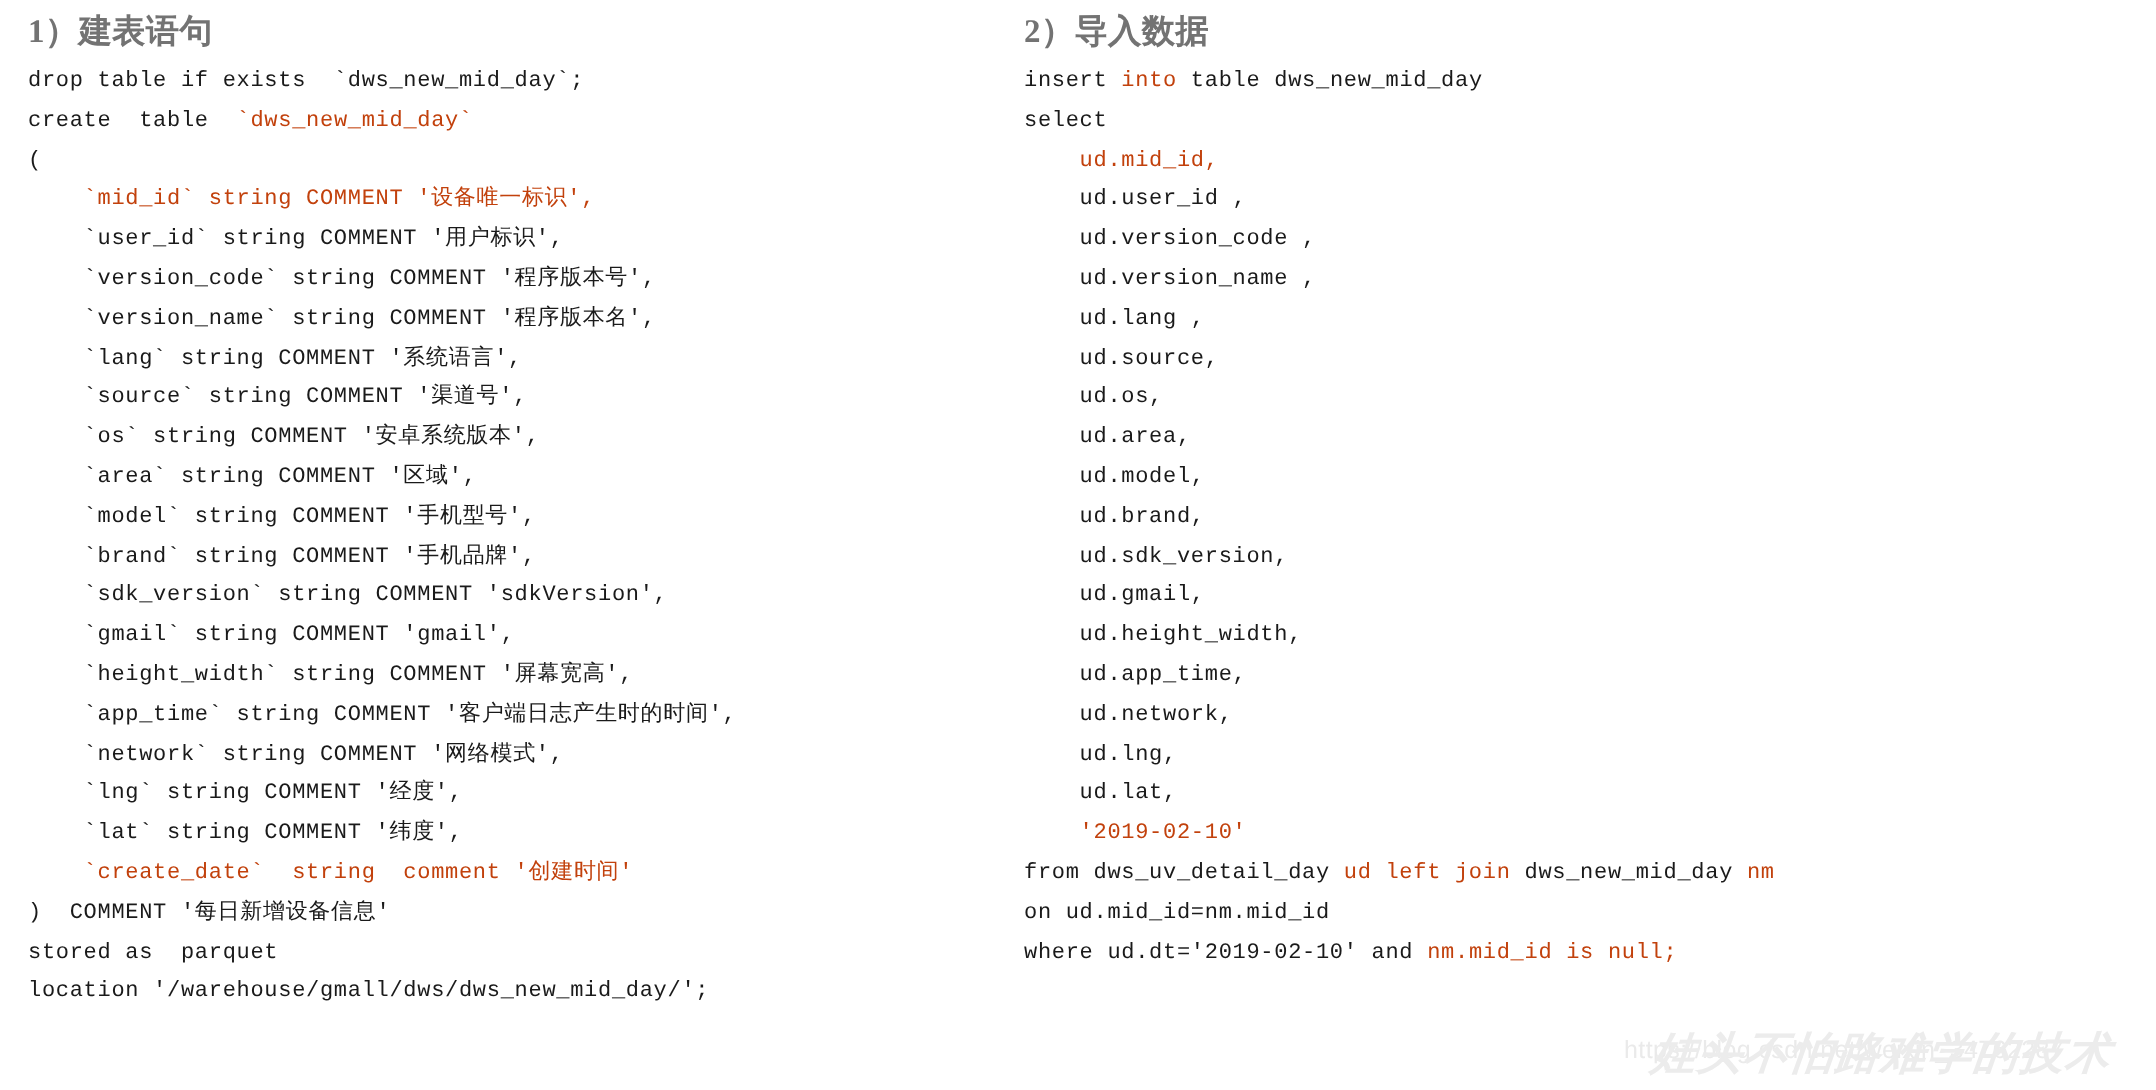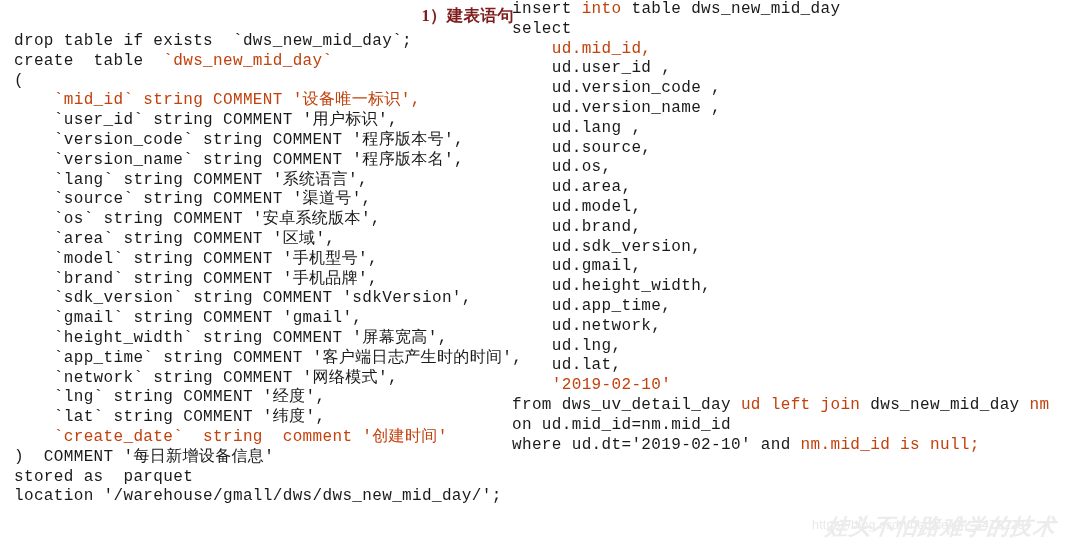--- a/index.html
+++ b/index.html
@@ -25,30 +25,29 @@
     top: 0;
   }
   #col-left  { left: 14px; width: 500px; }
   #col-right { left: 512px; width: 560px; }
 
   .section-heading {
     font-family: "Liberation Serif", serif;
     font-weight: bold;
     font-size: 16.5px;
     line-height: 20px;
-    color: #7f1d1d;
+    color: #737373;
     margin: 6px 0 6px 0;
     white-space: pre;
     letter-spacing: 0.3px;
-    text-align: right;
   }
 
   .code-block {
     font-family: "Liberation Mono", "DejaVu Sans Mono", monospace;
-    font-size: 16px;
+    font-size: 11px;
     line-height: 19.8px;
     color: #000000;
     white-space: pre;
     letter-spacing: 0.35px;
   }
   .code-line {
     white-space: pre;
     min-height: 19.8px;
   }
   .tok-red  { color: #c2410c; }
@@ -90,20 +89,21 @@
 <body>
 
 <div class="page">
 
   <div class="column" id="col-left">
     <div class="section-heading">1）建表语句</div>
     <div class="code-block"><div class="code-line"><span class="tok-blk">drop table if exists  `dws_new_mid_day`;</span></div><div class="code-line"><span class="tok-blk">create  table  </span><span class="tok-red">`dws_new_mid_day`</span></div><div class="code-line"><span class="tok-blk">(</span></div><div class="code-line"><span class="tok-red">    `mid_id` string COMMENT '设备唯一标识',</span></div><div class="code-line"><span class="tok-blk">    `user_id` string COMMENT '用户标识',</span></div><div class="code-line"><span class="tok-blk">    `version_code` string COMMENT '程序版本号',</span></div><div class="code-line"><span class="tok-blk">    `version_name` string COMMENT '程序版本名',</span></div><div class="code-line"><span class="tok-blk">    `lang` string COMMENT '系统语言',</span></div><div class="code-line"><span class="tok-blk">    `source` string COMMENT '渠道号',</span></div><div class="code-line"><span class="tok-blk">    `os` string COMMENT '安卓系统版本',</span></div><div class="code-line"><span class="tok-blk">    `area` string COMMENT '区域',</span></div><div class="code-line"><span class="tok-blk">    `model` string COMMENT '手机型号',</span></div><div class="code-line"><span class="tok-blk">    `brand` string COMMENT '手机品牌',</span></div><div class="code-line"><span class="tok-blk">    `sdk_version` string COMMENT 'sdkVersion',</span></div><div class="code-line"><span class="tok-blk">    `gmail` string COMMENT 'gmail',</span></div><div class="code-line"><span class="tok-blk">    `height_width` string COMMENT '屏幕宽高',</span></div><div class="code-line"><span class="tok-blk">    `app_time` string COMMENT '客户端日志产生时的时间',</span></div><div class="code-line"><span class="tok-blk">    `network` string COMMENT '网络模式',</span></div><div class="code-line"><span class="tok-blk">    `lng` string COMMENT '经度',</span></div><div class="code-line"><span class="tok-blk">    `lat` string COMMENT '纬度',</span></div><div class="code-line"><span class="tok-red">    `create_date`  string  comment '创建时间'</span></div><div class="code-line"><span class="tok-blk">)  COMMENT '每日新增设备信息'</span></div><div class="code-line"><span class="tok-blk">stored as  parquet</span></div><div class="code-line"><span class="tok-blk">location '/warehouse/gmall/dws/dws_new_mid_day/';</span></div></div>
   </div>
 
   <div class="column" id="col-right">
+    <div class="section-heading">2）导入数据</div>
     <div class="code-block"><div class="code-line"><span class="tok-blk">insert </span><span class="tok-red">into</span><span class="tok-blk"> table dws_new_mid_day</span></div><div class="code-line"><span class="tok-blk">select</span></div><div class="code-line"><span class="tok-red">    ud.mid_id,</span></div><div class="code-line"><span class="tok-blk">    ud.user_id ,</span></div><div class="code-line"><span class="tok-blk">    ud.version_code ,</span></div><div class="code-line"><span class="tok-blk">    ud.version_name ,</span></div><div class="code-line"><span class="tok-blk">    ud.lang ,</span></div><div class="code-line"><span class="tok-blk">    ud.source,</span></div><div class="code-line"><span class="tok-blk">    ud.os,</span></div><div class="code-line"><span class="tok-blk">    ud.area,</span></div><div class="code-line"><span class="tok-blk">    ud.model,</span></div><div class="code-line"><span class="tok-blk">    ud.brand,</span></div><div class="code-line"><span class="tok-blk">    ud.sdk_version,</span></div><div class="code-line"><span class="tok-blk">    ud.gmail,</span></div><div class="code-line"><span class="tok-blk">    ud.height_width,</span></div><div class="code-line"><span class="tok-blk">    ud.app_time,</span></div><div class="code-line"><span class="tok-blk">    ud.network,</span></div><div class="code-line"><span class="tok-blk">    ud.lng,</span></div><div class="code-line"><span class="tok-blk">    ud.lat,</span></div><div class="code-line"><span class="tok-red">    '2019-02-10'</span></div><div class="code-line"><span class="tok-blk">from dws_uv_detail_day </span><span class="tok-red">ud left join</span><span class="tok-blk"> dws_new_mid_day </span><span class="tok-red">nm</span></div><div class="code-line"><span class="tok-blk">on ud.mid_id=nm.mid_id</span></div><div class="code-line"><span class="tok-blk">where ud.dt='2019-02-10' and </span><span class="tok-red">nm.mid_id is null;</span></div></div>
   </div>
 
   <div id="watermark">
     <div class="wm-url">https://blog.csdn.net/weixin_34762287</div>
     <div class="wm-cn">娃头不怕路难学的技术</div>
   </div>
 
 </div>
 

